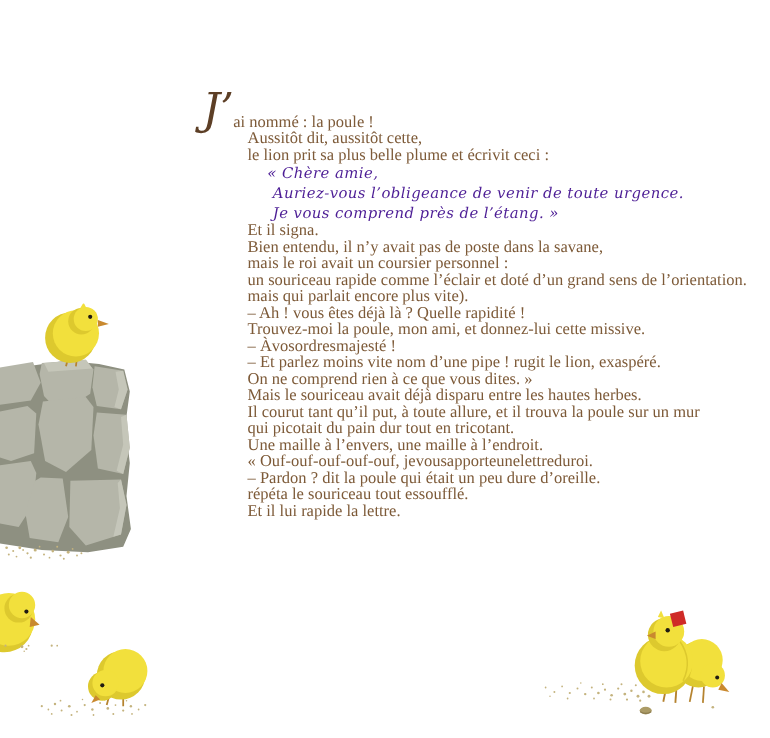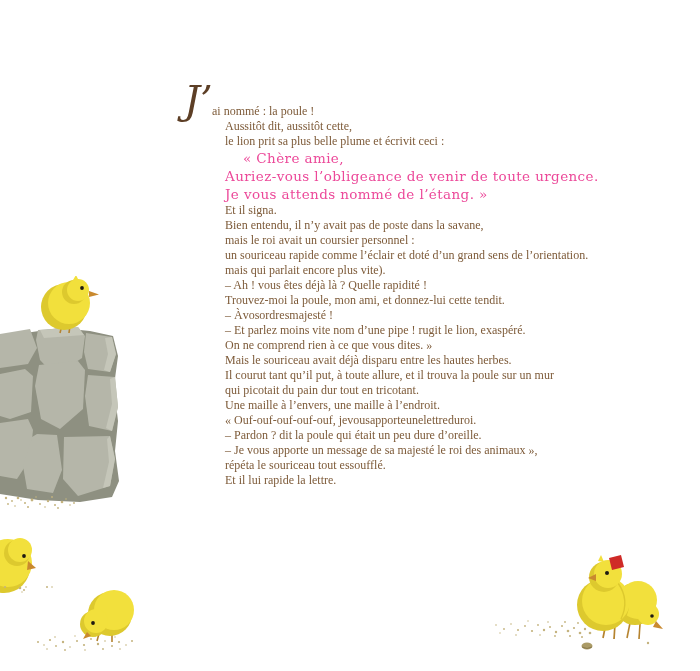--- a/index.html
+++ b/index.html
@@ -19,71 +19,71 @@
     line-height:1;
     color:#5d3f26;
   }
   .text-block{
     position:absolute;
     left:225px;top:104px;
     width:420px;
   }
   .ln{
     height:15px;line-height:15px;
-    font-size:12px;
+    font-size:15px;
     color:#7d5a38;
     white-space:nowrap;
   }
   .ln.first{margin-left:-13px;}
   .ln.script{
     height:18px;line-height:18px;
     font-family:"DejaVu Serif",serif;
+    font-style:italic;
     font-size:13.5px;
-    color:#ec4899;
+    color:#4c1d95;
     letter-spacing:0.4px;
   }
   .ln.ind1{margin-left:18px;}
-  .ln.ind2{}
+  .ln.ind2{margin-left:23px;}
   .art{position:absolute;}
   #wall-svg{left:0;top:276px;}
   #chick-edge-svg{left:0;top:535px;}
   #chick-peck-svg{left:30px;top:585px;}
   #hen-svg{left:480px;top:545px;}
 </style>
 </head>
 <body>
 
 <div class="page">
 
   <div class="initial">J’</div>
 
   <div class="text-block">
     <div class="ln first">ai nommé : la poule !</div>
     <div class="ln">Aussitôt dit, aussitôt cette,</div>
     <div class="ln">le lion prit sa plus belle plume et écrivit ceci :</div>
     <div class="ln script ind1">« Chère amie,</div>
     <div class="ln script ind2">Auriez-vous l’obligeance de venir de toute urgence.</div>
-    <div class="ln script ind2">Je vous attends nommé de l’étang. »</div>
+    <div class="ln script ind2">Je vous comprend près de l’étang. »</div>
     <div class="ln">Et il signa.</div>
     <div class="ln">Bien entendu, il n’y avait pas de poste dans la savane,</div>
     <div class="ln">mais le roi avait un coursier personnel :</div>
     <div class="ln">un souriceau rapide comme l’éclair et doté d’un grand sens de l’orientation.</div>
     <div class="ln">mais qui parlait encore plus vite).</div>
     <div class="ln">– Ah ! vous êtes déjà là ? Quelle rapidité !</div>
-    <div class="ln">Trouvez-moi la poule, mon ami, et donnez-lui cette tendit.</div>
+    <div class="ln">Trouvez-moi la poule, mon ami, et donnez-lui cette missive.</div>
     <div class="ln">– Àvosordresmajesté !</div>
     <div class="ln">– Et parlez moins vite nom d’une pipe ! rugit le lion, exaspéré.</div>
     <div class="ln">On ne comprend rien à ce que vous dites. »</div>
     <div class="ln">Mais le souriceau avait déjà disparu entre les hautes herbes.</div>
     <div class="ln">Il courut tant qu’il put, à toute allure, et il trouva la poule sur un mur</div>
     <div class="ln">qui picotait du pain dur tout en tricotant.</div>
     <div class="ln">Une maille à l’envers, une maille à l’endroit.</div>
     <div class="ln">« Ouf-ouf-ouf-ouf-ouf, jevousapporteunelettreduroi.</div>
     <div class="ln">– Pardon ? dit la poule qui était un peu dure d’oreille.</div>
-    <div class="ln">– Je vous apporte un message de sa majesté le roi des animaux »,</div>
     <div class="ln">répéta le souriceau tout essoufflé.</div>
     <div class="ln">Et il lui rapide la lettre.</div>
   </div>
 
   <svg id="wall-svg" class="art" width="125" height="236" viewBox="0 0 125 236">
     <path d="M0,66 L25,57 L60,52 L90,55 L113,60 L118,80 L114,110 L118,145 L115,175 L119,205 L112,221 L80,226 L38,224 L0,218 Z" fill="#8e9081"></path>
     <g fill="#b5b6a9">
       <path d="M0,58 L30,53 L37,72 L28,88 L0,92 Z"></path>
       <path d="M38,54 L78,51 L85,60 L82,82 L55,100 L40,84 L36,64 Z"></path>
       <path d="M86,57 L112,61 L116,78 L110,96 L88,93 L84,76 Z"></path>

